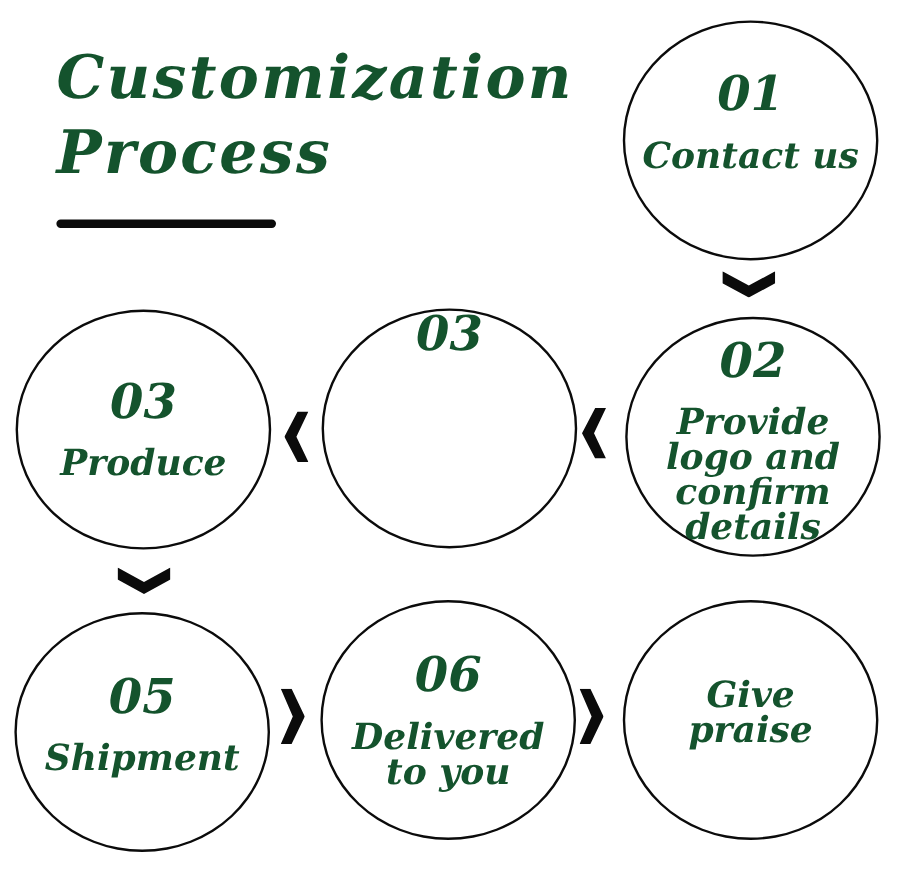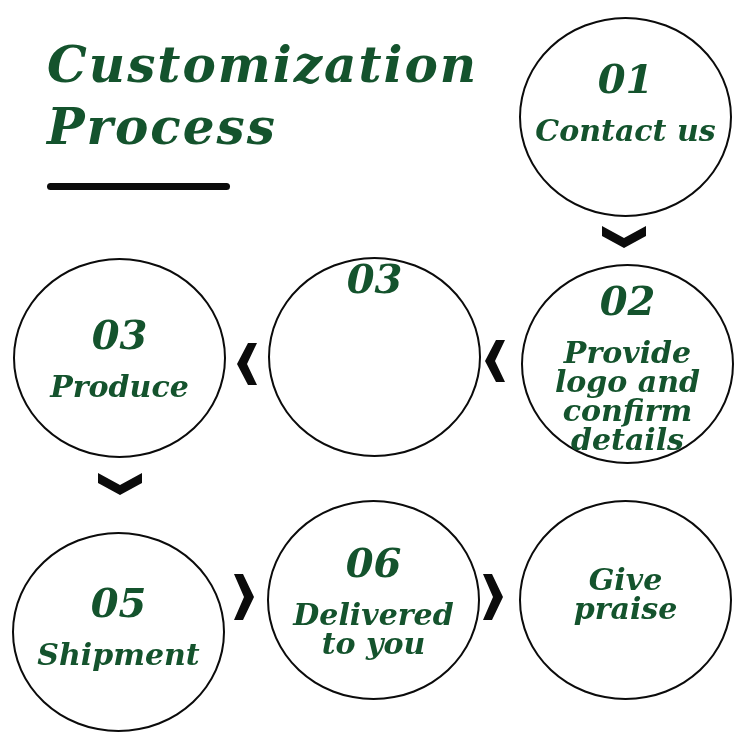--- a/index.html
+++ b/index.html
@@ -61,21 +61,21 @@
     font-weight: bold;
     font-style: italic;
     line-height: 29px;
     text-align: center;
     max-width: 186px;
   }
   .c01 { left: 519px; top: 17px;  padding-bottom: 30px; }
   .c02 { left: 521px; top: 264px; padding-top: 6px; }
   .c03 { left: 268px; top: 257px; justify-content: space-between; }
   .c04 { left: 13px;  top: 258px; }
-  .c05 { left: 12px;  top: 532px; padding-bottom: 12px; }
+  .c05 { left: 12px;  top: 510px; padding-bottom: 12px; }
   .c06 { left: 267px; top: 500px; }
   .c07 { left: 519px; top: 500px; padding-bottom: 12px; }
 
   
   .arrow { position: absolute; }
   .arrow svg { display: block; }
   .arrow polygon { fill: #0b0b0b; }
   .a1 { left: 602px; top: 226px; }
   .a2 { left: 485px; top: 340px; }
   .a3 { left: 237px; top: 343px; }

